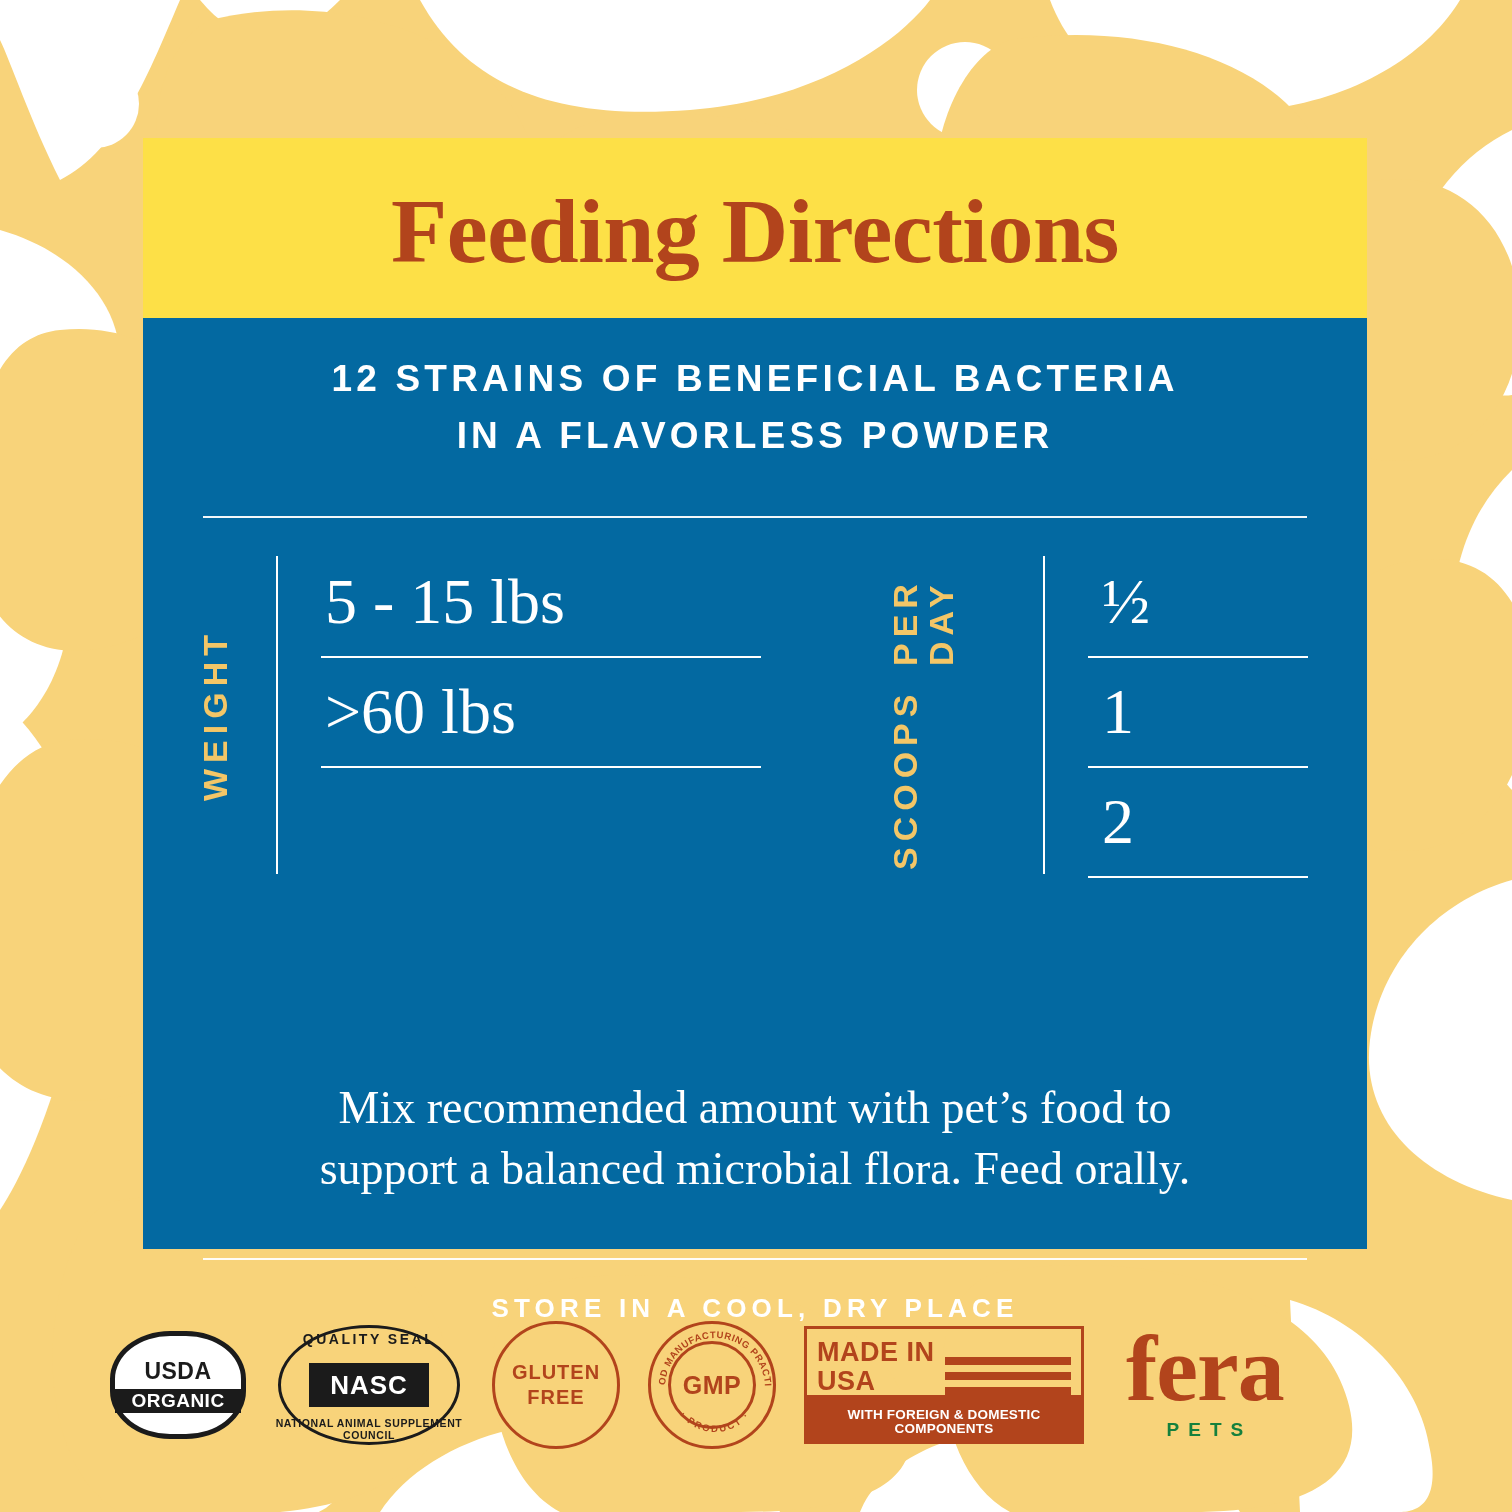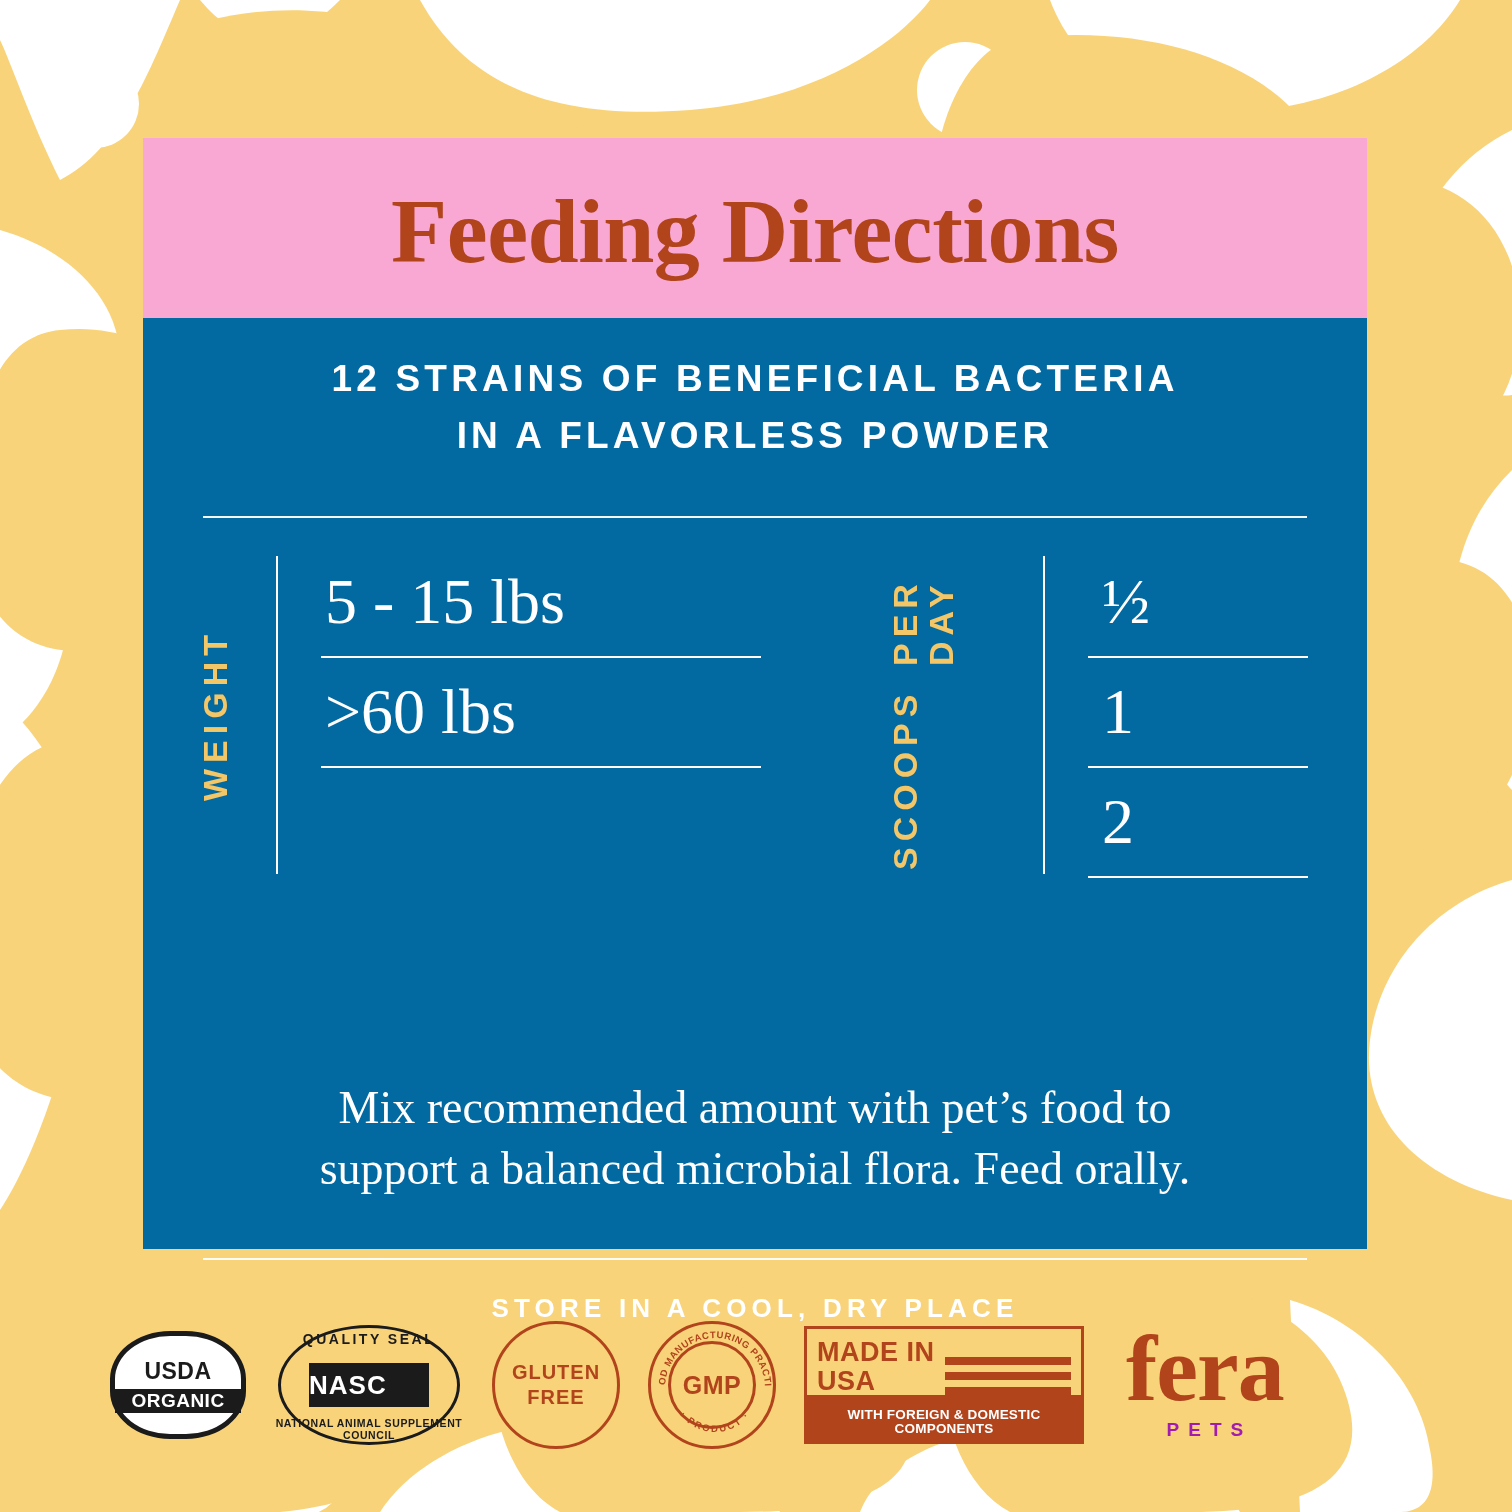--- a/index.html
+++ b/index.html
@@ -33,21 +33,21 @@
     height: 1111px;
     z-index: 2;
   }
 
   #title-band {
     position: absolute;
     left: 0;
     top: 0;
     width: 1224px;
     height: 180px;
-    background: #f9a8d4;
+    background: #fde047;
     display: flex;
     align-items: center;
     justify-content: center;
   }
   #title-band .title {
     font-family: "Liberation Serif", serif;
     font-weight: bold;
     font-size: 92px;
     color: #b2441c;
     letter-spacing: -0.5px;
@@ -228,21 +228,21 @@
     display: flex; align-items: center; justify-content: center;
     position: relative;
   }
   .nasc .ring {
     position: absolute; inset: 4px;
     border: 3px solid #1b1b1b;
     border-radius: 50%;
   }
   .nasc .plaque {
     width: 120px; height: 44px; background: #1b1b1b;
-    display: flex; align-items: center; justify-content: flex-start;
+    display: flex; align-items: center; justify-content: center;
     position: relative; z-index: 2;
   }
   .nasc .plaque span {
     font-family: "Liberation Sans", sans-serif;
     font-weight: bold; font-size: 26px; color: #ffffff;
     letter-spacing: 1px;
   }
   .nasc .top-text, .nasc .bot-text {
     position: absolute; left: 0; width: 190px; text-align: center;
     font-family: "Liberation Sans", sans-serif;
@@ -311,21 +311,21 @@
     margin-left: 14px;
     display: flex; flex-direction: column; align-items: center;
   }
   .fera .word {
     font-family: "Liberation Serif", serif;
     font-weight: bold; font-size: 94px; color: #b2441c;
     line-height: 0.85; letter-spacing: -1px;
   }
   .fera .sub {
     font-family: "Liberation Sans", sans-serif;
-    font-weight: bold; font-size: 19px; color: #a21caf;
+    font-weight: bold; font-size: 19px; color: #15803d;
     letter-spacing: 9px; margin-top: 10px; padding-left: 9px;
   }
 </style>
 </head>
 <body>
 
 <svg id="bg-pattern" viewBox="0 0 1512 1512" xmlns="http://www.w3.org/2000/svg" aria-hidden="true">
   <rect x="0" y="0" width="1512" height="1512" fill="#ffffff"></rect>
   <g fill="#f8d37a">
     <path d="M0,0 H1512 V1512 H0 Z M0,0"></path>

